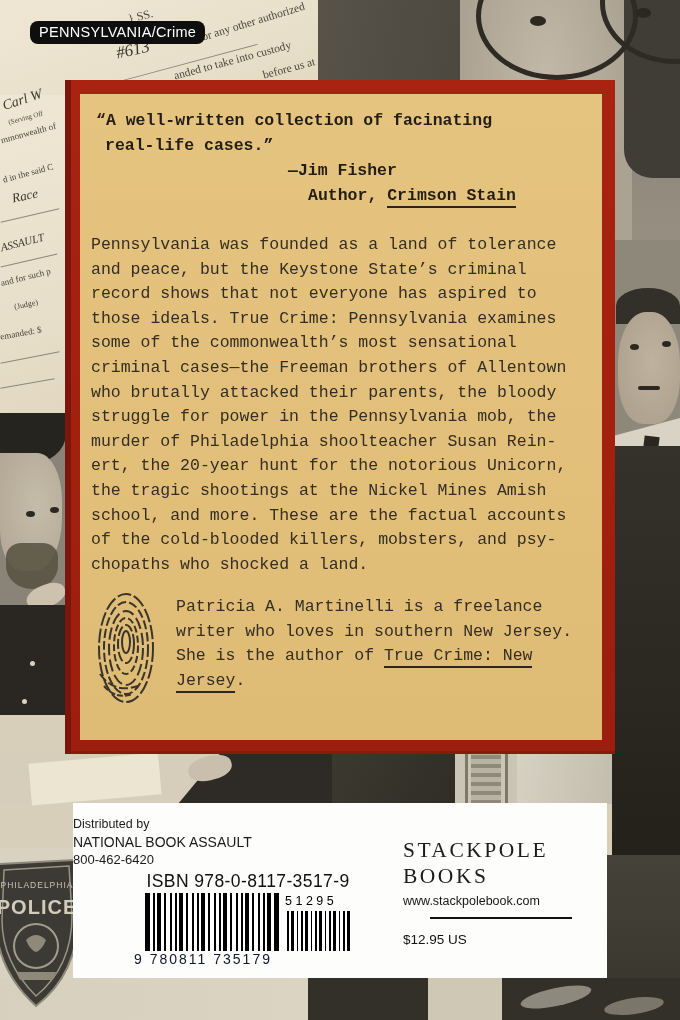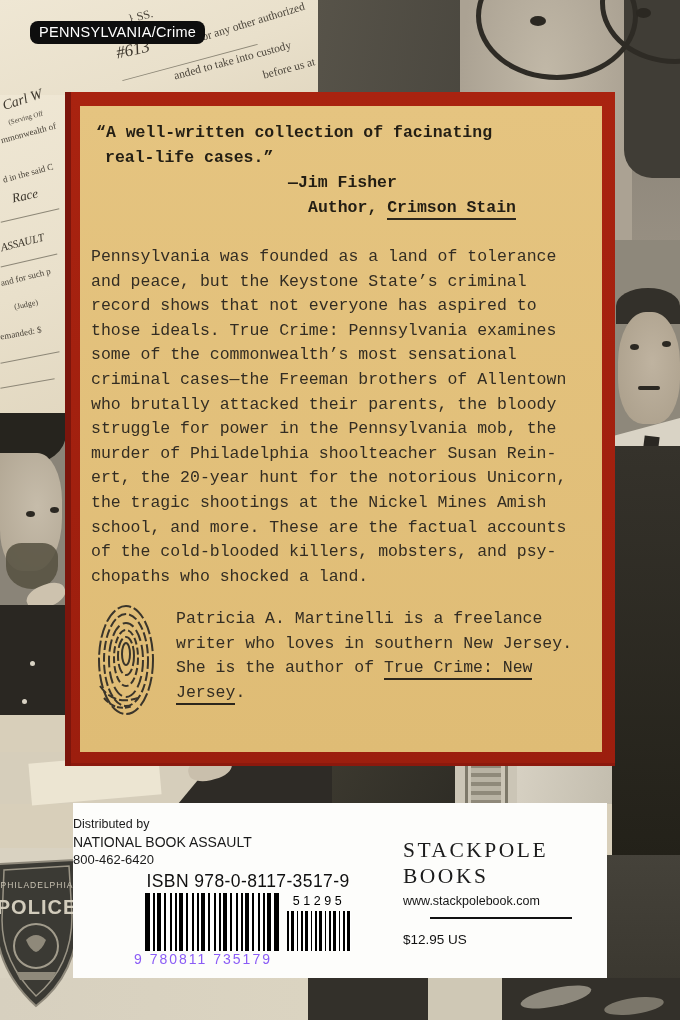--- a/index.html
+++ b/index.html
@@ -44,21 +44,21 @@
   .photo-badgebg{left:0;top:848px;width:73px;height:130px;background:#d9d2c1;}
   .photo-rightcol{left:607px;top:855px;width:73px;height:125px;background:linear-gradient(180deg,#45423a,#3b3830);}
   .photo-floor{left:0;top:978px;width:680px;height:42px;background:#33302a;}
   .floor-papers{left:0;top:0;width:308px;height:42px;background:linear-gradient(90deg,#d7d0bf,#dbd4c1);}
   .floor-light{left:428px;top:0;width:74px;height:42px;background:#cfc8b5;}
   .shoe{position:absolute;background:#8e897d;border-radius:50%;}
   
   .label{left:30px;top:21px;background:#0e0e0e;color:#fff;font-size:14.5px;
          padding:3px 9px 4px;letter-spacing:.3px;z-index:6;border-radius:8px;}
   
-  .panel{left:65px;top:92px;width:550px;height:674px;z-index:5;
+  .panel{left:65px;top:80px;width:550px;height:674px;z-index:5;
      background:linear-gradient(180deg,#a92310,#9c1e0e);
      box-shadow:inset 6px 0 0 #7c150c, inset 0 -3px 0 #8c190d;}
   .tan{position:absolute;left:15px;top:14px;right:13px;bottom:14px;
      background:linear-gradient(180deg,#e5c480,#dfbc75);
      font-family:"Liberation Mono","DejaVu Sans Mono",monospace;color:#322c22;}
   .quote{position:absolute;left:16px;top:14px;font-weight:700;font-size:16.5px;
          line-height:25px;color:#231e14;white-space:nowrap;}
   .q2{padding-left:9px;}
   .attr1{padding-left:192px;}
   .attr2{padding-left:212px;}
@@ -73,22 +73,22 @@
   .dist{position:absolute;left:0;top:13px;width:345px;}
   .dist-l1{font-size:12.5px;line-height:17px;}
   .dist-l2{font-size:14px;line-height:18px;}
   .dist-l3{font-size:13px;line-height:17px;}
   .isbn{position:absolute;left:0;top:68px;width:350px;text-align:center;
         font-size:17.5px;letter-spacing:.4px;color:#0f0f0f;}
   .bars-main{position:absolute;left:72px;top:90px;width:128px;height:58px;
      border-left:3px solid #000;border-right:3px solid #000;
      background:repeating-linear-gradient(90deg,#000 0 2px,#fff 2px 5px,#000 5px 7px,#fff 7px 9px,#000 9px 13px,#fff 13px 16px,#000 16px 18px,#fff 18px 22px);}
   .bars-digits{position:absolute;left:50px;top:148px;width:160px;text-align:center;
-     font-size:14px;letter-spacing:2px;color:#8b5cf6;}
-  .supp-digits{position:absolute;left:212px;top:91px;width:68px;text-align:center;
+     font-size:14px;letter-spacing:2px;color:#0f172a;}
+  .supp-digits{position:absolute;left:212px;top:91px;width:68px;text-align:left;
      font-size:12.5px;letter-spacing:3.5px;color:#000;}
   .bars-supp{position:absolute;left:214px;top:108px;width:64px;height:40px;
      background:repeating-linear-gradient(90deg,#000 0 2px,#fff 2px 4px,#000 4px 7px,#fff 7px 10px,#000 10px 11px,#fff 11px 14px);}
   .pub{position:absolute;left:330px;top:34px;width:196px;text-align:left;color:#121212;}
   .pub-name{font-family:"Liberation Serif",serif;font-size:21.5px;letter-spacing:2.5px;line-height:26px;color:#1c1c1c;}
   .pub-web{font-size:12.5px;margin-top:5px;color:#161616;}
   .pub-rule{width:142px;height:2px;background:#111;margin:9px auto 0;}
   .pub-price{font-size:13.5px;margin-top:13px;}
   
   .badge{left:-8px;top:856px;z-index:4;}

